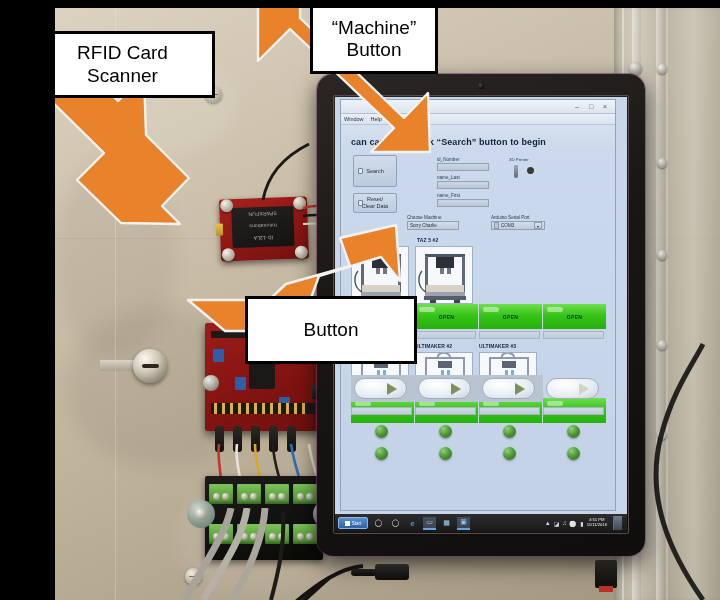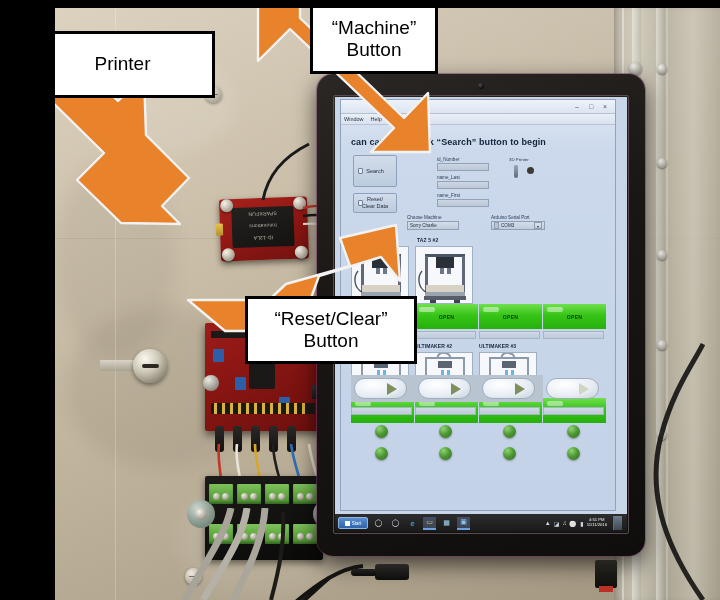--- a/index.html
+++ b/index.html
@@ -885,29 +885,29 @@
     </g>
 
     <g>
       <path d="M256 312 L 286 284 L 350 266 L 340 238 L 396 225 L 400 281
                L 381 257 L 319 276 L 299 331 Z" fill="#E8832C" stroke="#F2F2F2" stroke-width="2.4" stroke-linejoin="round"></path>
       <path d="M256 312 L 299 331 L 225 331 L 188 300 L 256 300 Z" fill="#E8832C" stroke="#F2F2F2" stroke-width="2.4" stroke-linejoin="round"></path>
     </g>
   </svg>
 
   <div class="callout" id="callout-rfid">
-    <div>Printer</div>
+    <div>RFID Card</div>
+    <div>Scanner</div>
   </div>
 
   <div class="callout" id="callout-search">
     <div>“Machine”</div>
     <div>Button</div>
   </div>
 
   <div class="callout" id="callout-reset">
-    <div>“Reset/Clear”</div>
     <div>Button</div>
   </div>
 
   <div id="frame-left"></div>
   <div id="frame-top"></div>
 
 </div>
 
 </body></html>

